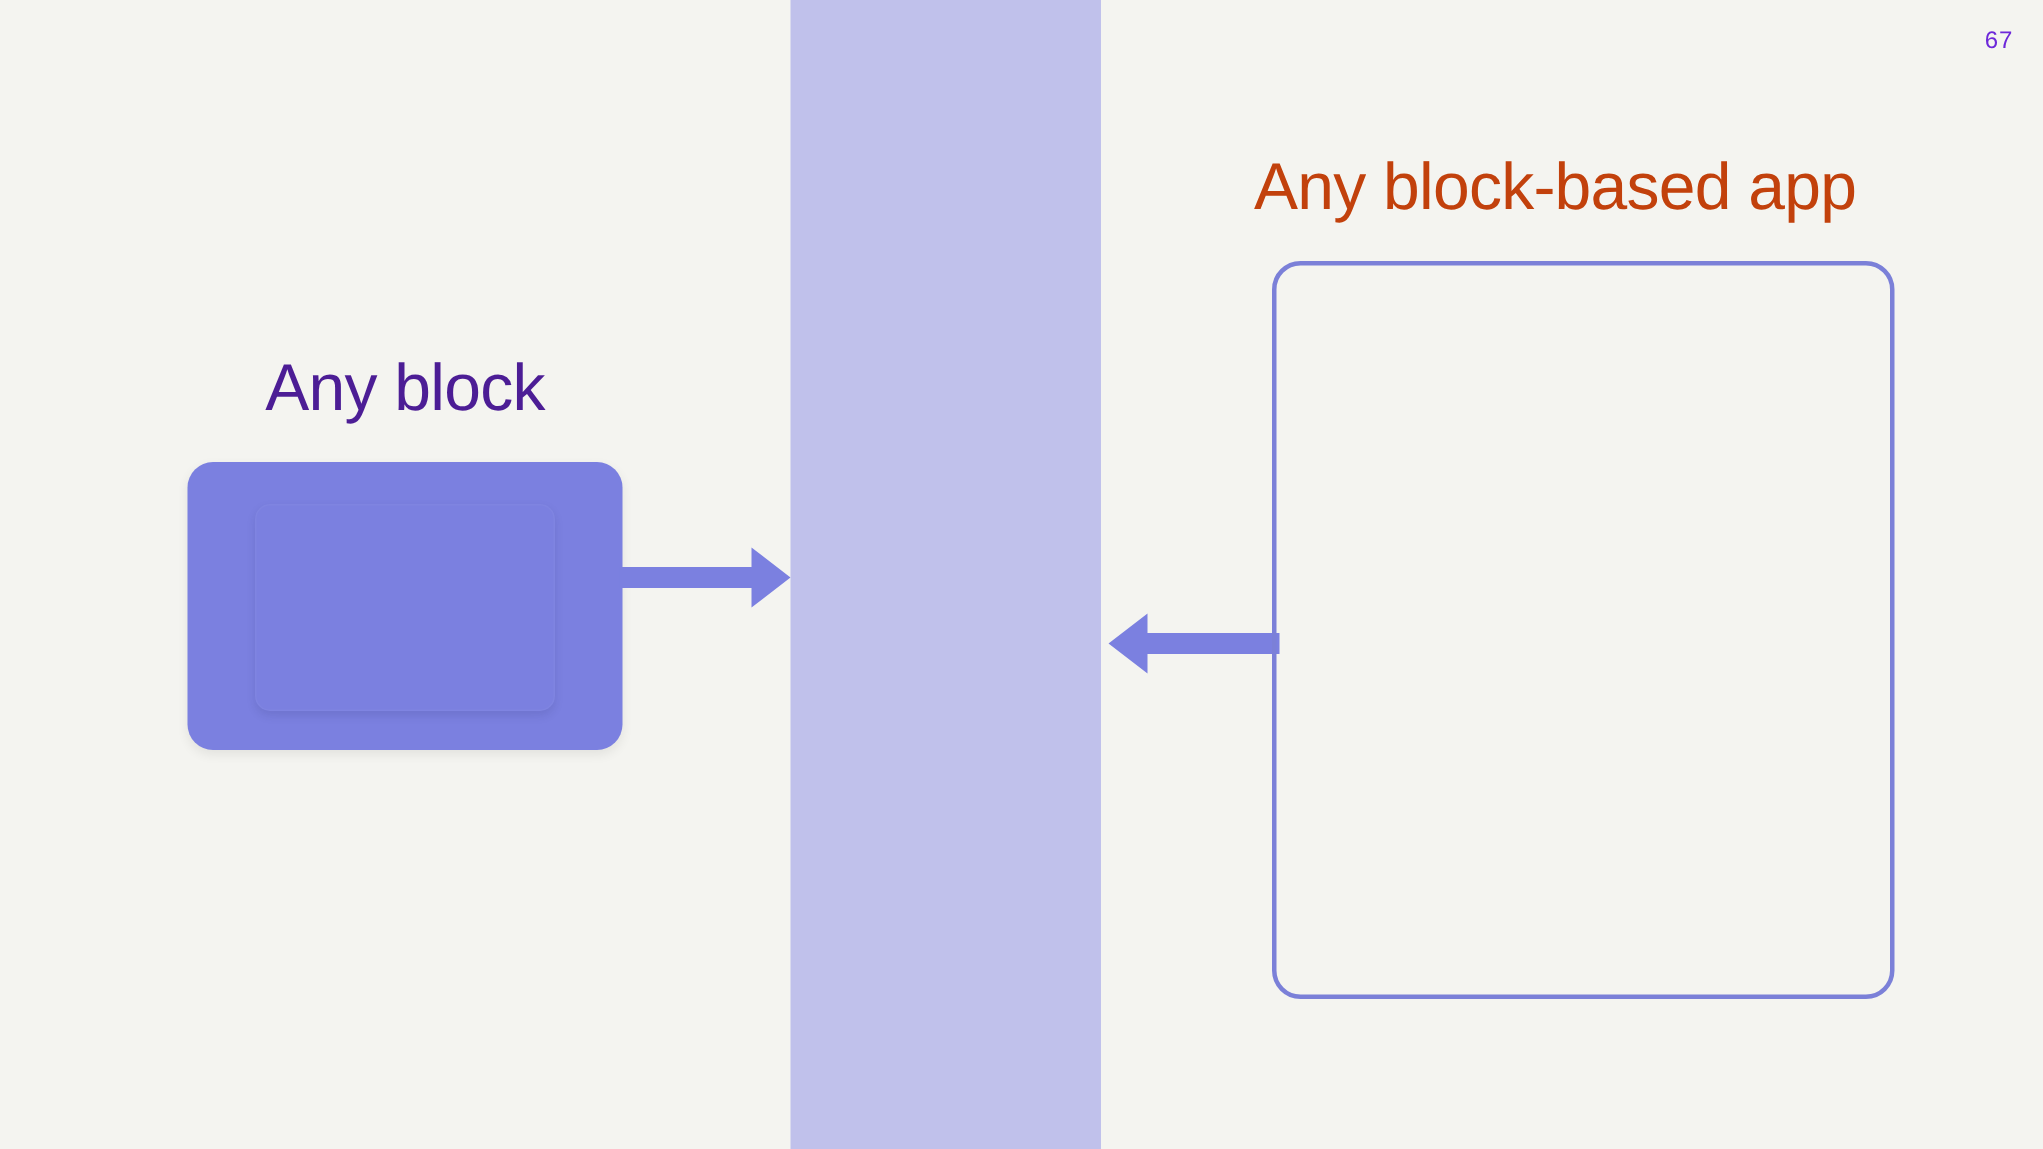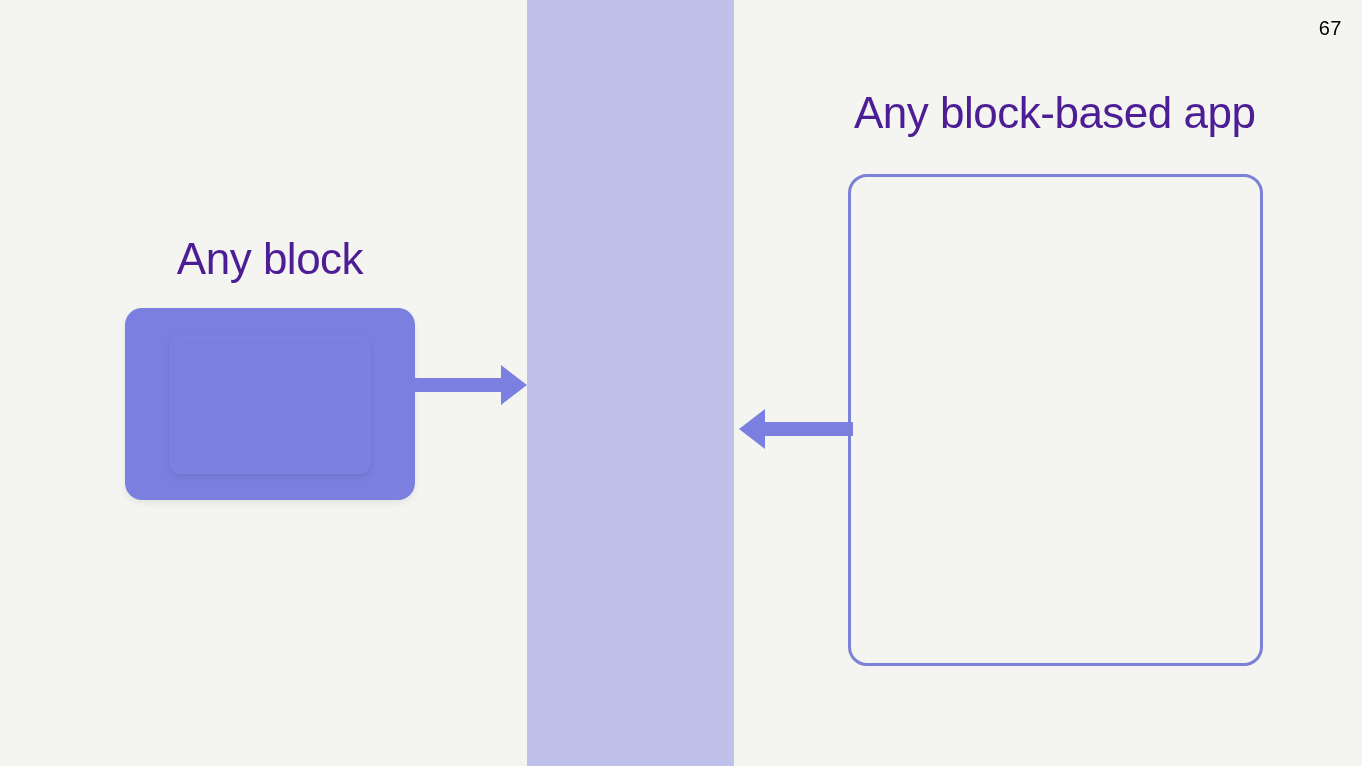--- a/index.html
+++ b/index.html
@@ -63,28 +63,27 @@
     border-radius: 10px;
     background: #7b80e0;
     box-shadow: 0 3px 6px rgba(40, 40, 90, 0.13),
                 inset 0 0 0 1px rgba(255,255,255,0.035);
   }
 
   
   .right-title {
     position: absolute;
     left: 836px;
-    top: 84px;
+    top: 96px;
     font-size: 44px;
     line-height: 58px;
     font-weight: 400;
     letter-spacing: -0.5px;
-    color: #4c1d95;
+    color: #c2410c;
     white-space: nowrap;
-    margin-left: 18px;
   }
 
   .app-frame {
     position: absolute;
     left: 848px;
     top: 174px;
     width: 415px;
     height: 492px;
     border: 3px solid #7b80d8;
     border-radius: 19px;
@@ -98,23 +97,23 @@
     overflow: visible;
   }
   .arrow-right-svg { left: 413px; top: 362px; }
   .arrow-left-svg  { left: 735px; top: 406px; }
 
   
   .page-number {
     position: absolute;
     right: 20px;
     top: 16px;
-    font-size: 20px;
+    font-size: 16px;
     line-height: 24px;
-    color: #000000;
+    color: #6d28d9;
     letter-spacing: 0.5px;
   }
 </style>
 </head>
 <body>
 
 <div class="slide">
 
   <div class="center-band"></div>
 

